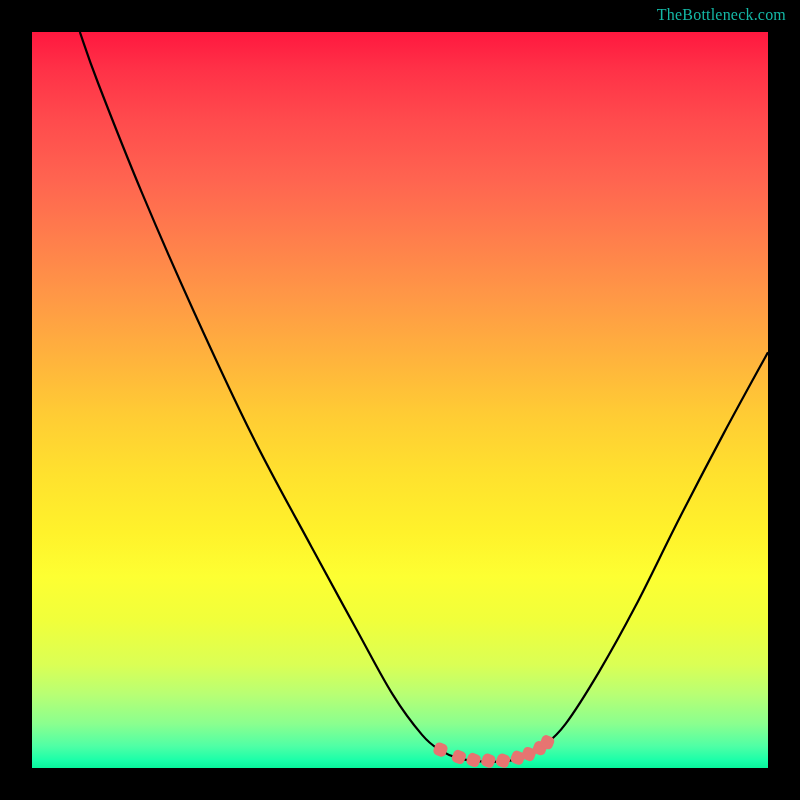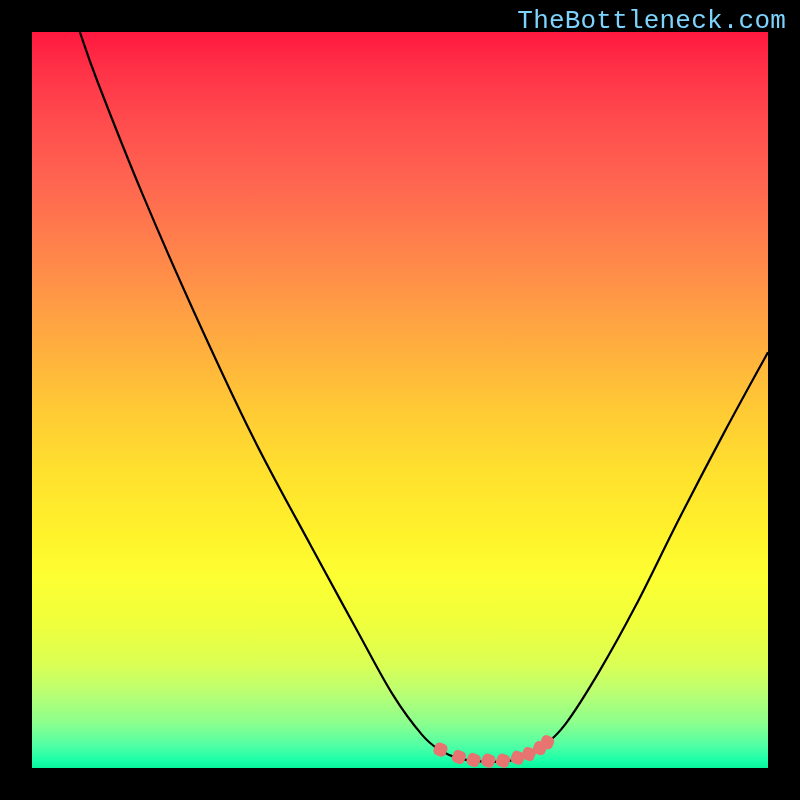--- a/index.html
+++ b/index.html
@@ -13,23 +13,23 @@
   .container {
     position: relative;
     width: 800px;
     height: 800px;
     background: #000000;
   }
   .watermark {
     position: absolute;
     top: 6px;
     right: 14px;
-    font-family: Liberation Mono, monospace;
-    font-size: 26px;
-    color: #7dd3fc;
+    font-family: Liberation Serif, serif;
+    font-size: 16px;
+    color: #14b8a6;
     letter-spacing: 0.2px;
     z-index: 10;
   }
   .plot-area {
     position: absolute;
     left: 32px;
     top: 32px;
     width: 736px;
     height: 736px;
     background: linear-gradient(to bottom,

